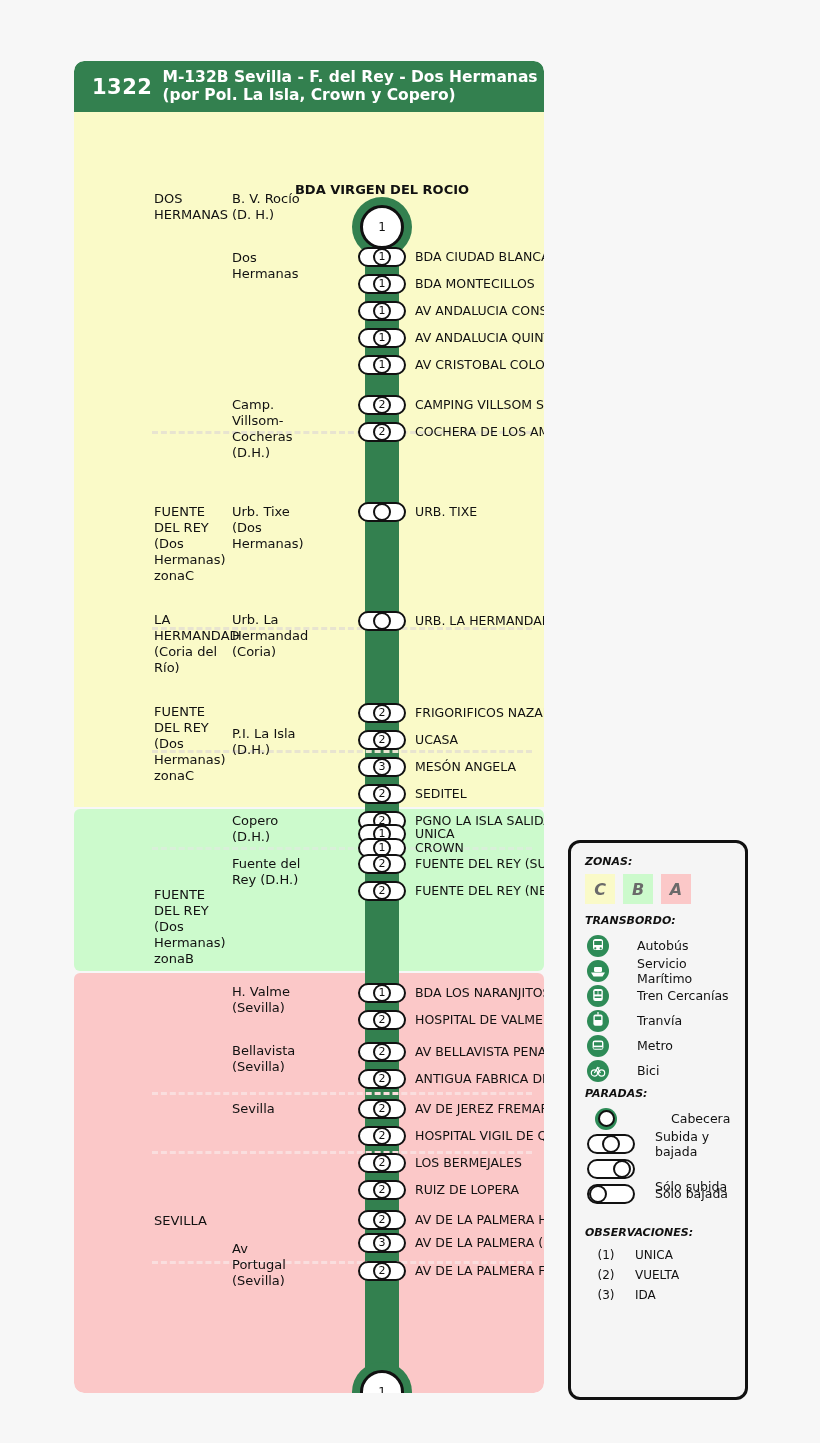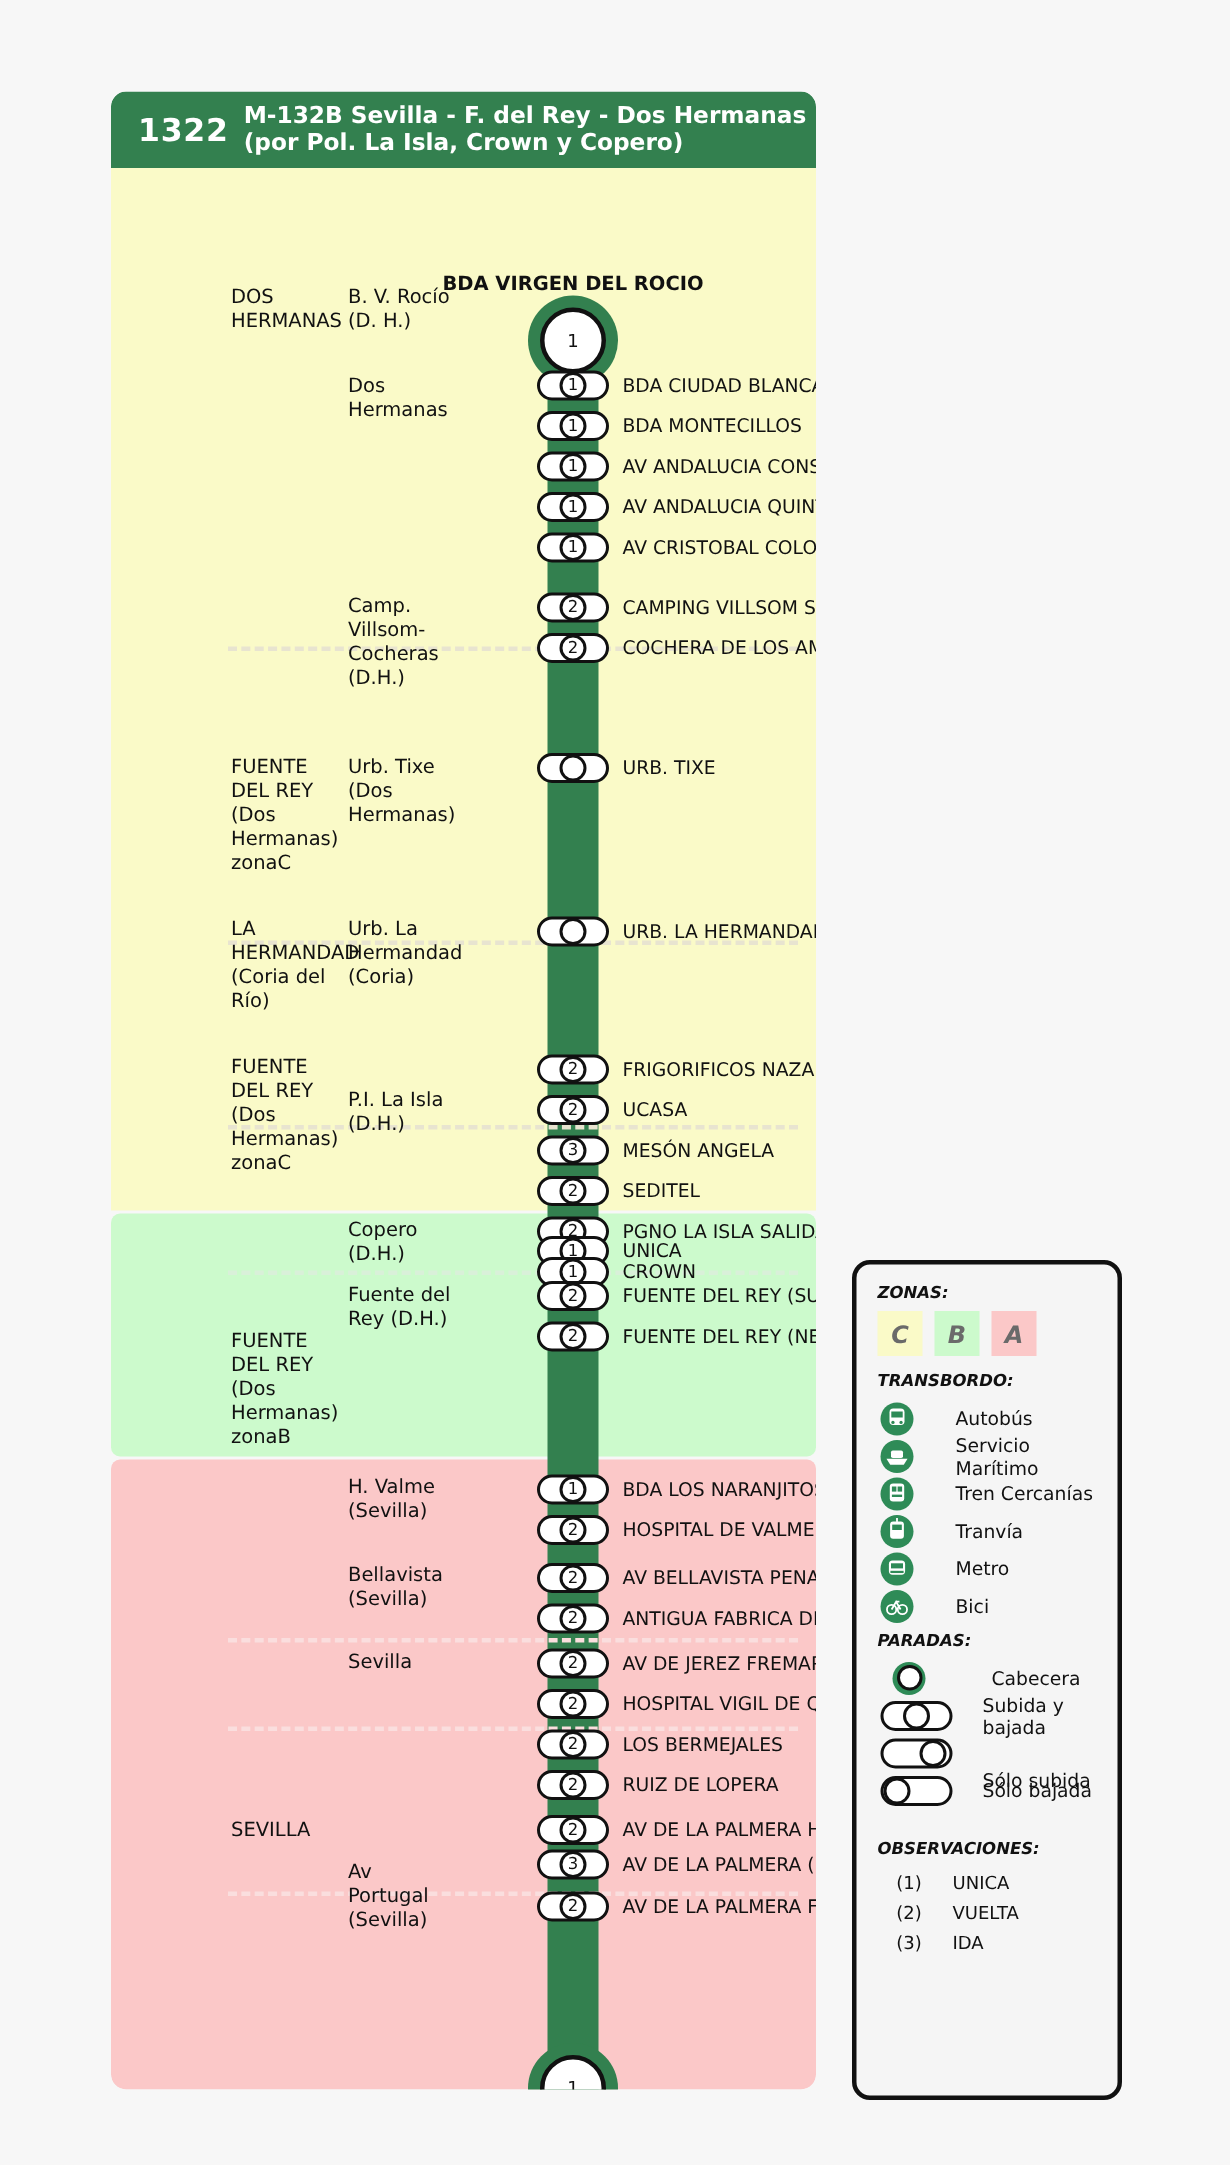--- a/index.html
+++ b/index.html
@@ -455,21 +455,21 @@
     </div>
 
   <div class="legend-head" style="margin-top:4px;">PARADAS:</div>
   <div id="paradas-list">
       <div class="legend-row">
         <div class="stop-legend-icon">
           <div style="position:absolute;left:8px;top:0;width:22px;height:22px;border-radius:50%;background:#2e8b57;display:flex;align-items:center;justify-content:center;">
             <div style="width:13px;height:13px;border-radius:50%;background:#fff;border:2px solid #111;"></div>
           </div>
         </div>
-        <div class="legend-text" style="margin-left: 10px; text-align: center;">Cabecera</div>
+        <div class="legend-text" style="margin-left: 20px; text-align: center;">Cabecera</div>
       </div>
       <div class="legend-row">
         <div class="stop-legend-icon">
           <div style="position: absolute; left: 0px; top: 1px;">
             <div class="pill"></div>
             <div class="obs-circle center"></div>
           </div>
         </div>
         <div class="legend-text" style="margin-left: 4px;">Subida y bajada</div>
       </div>

